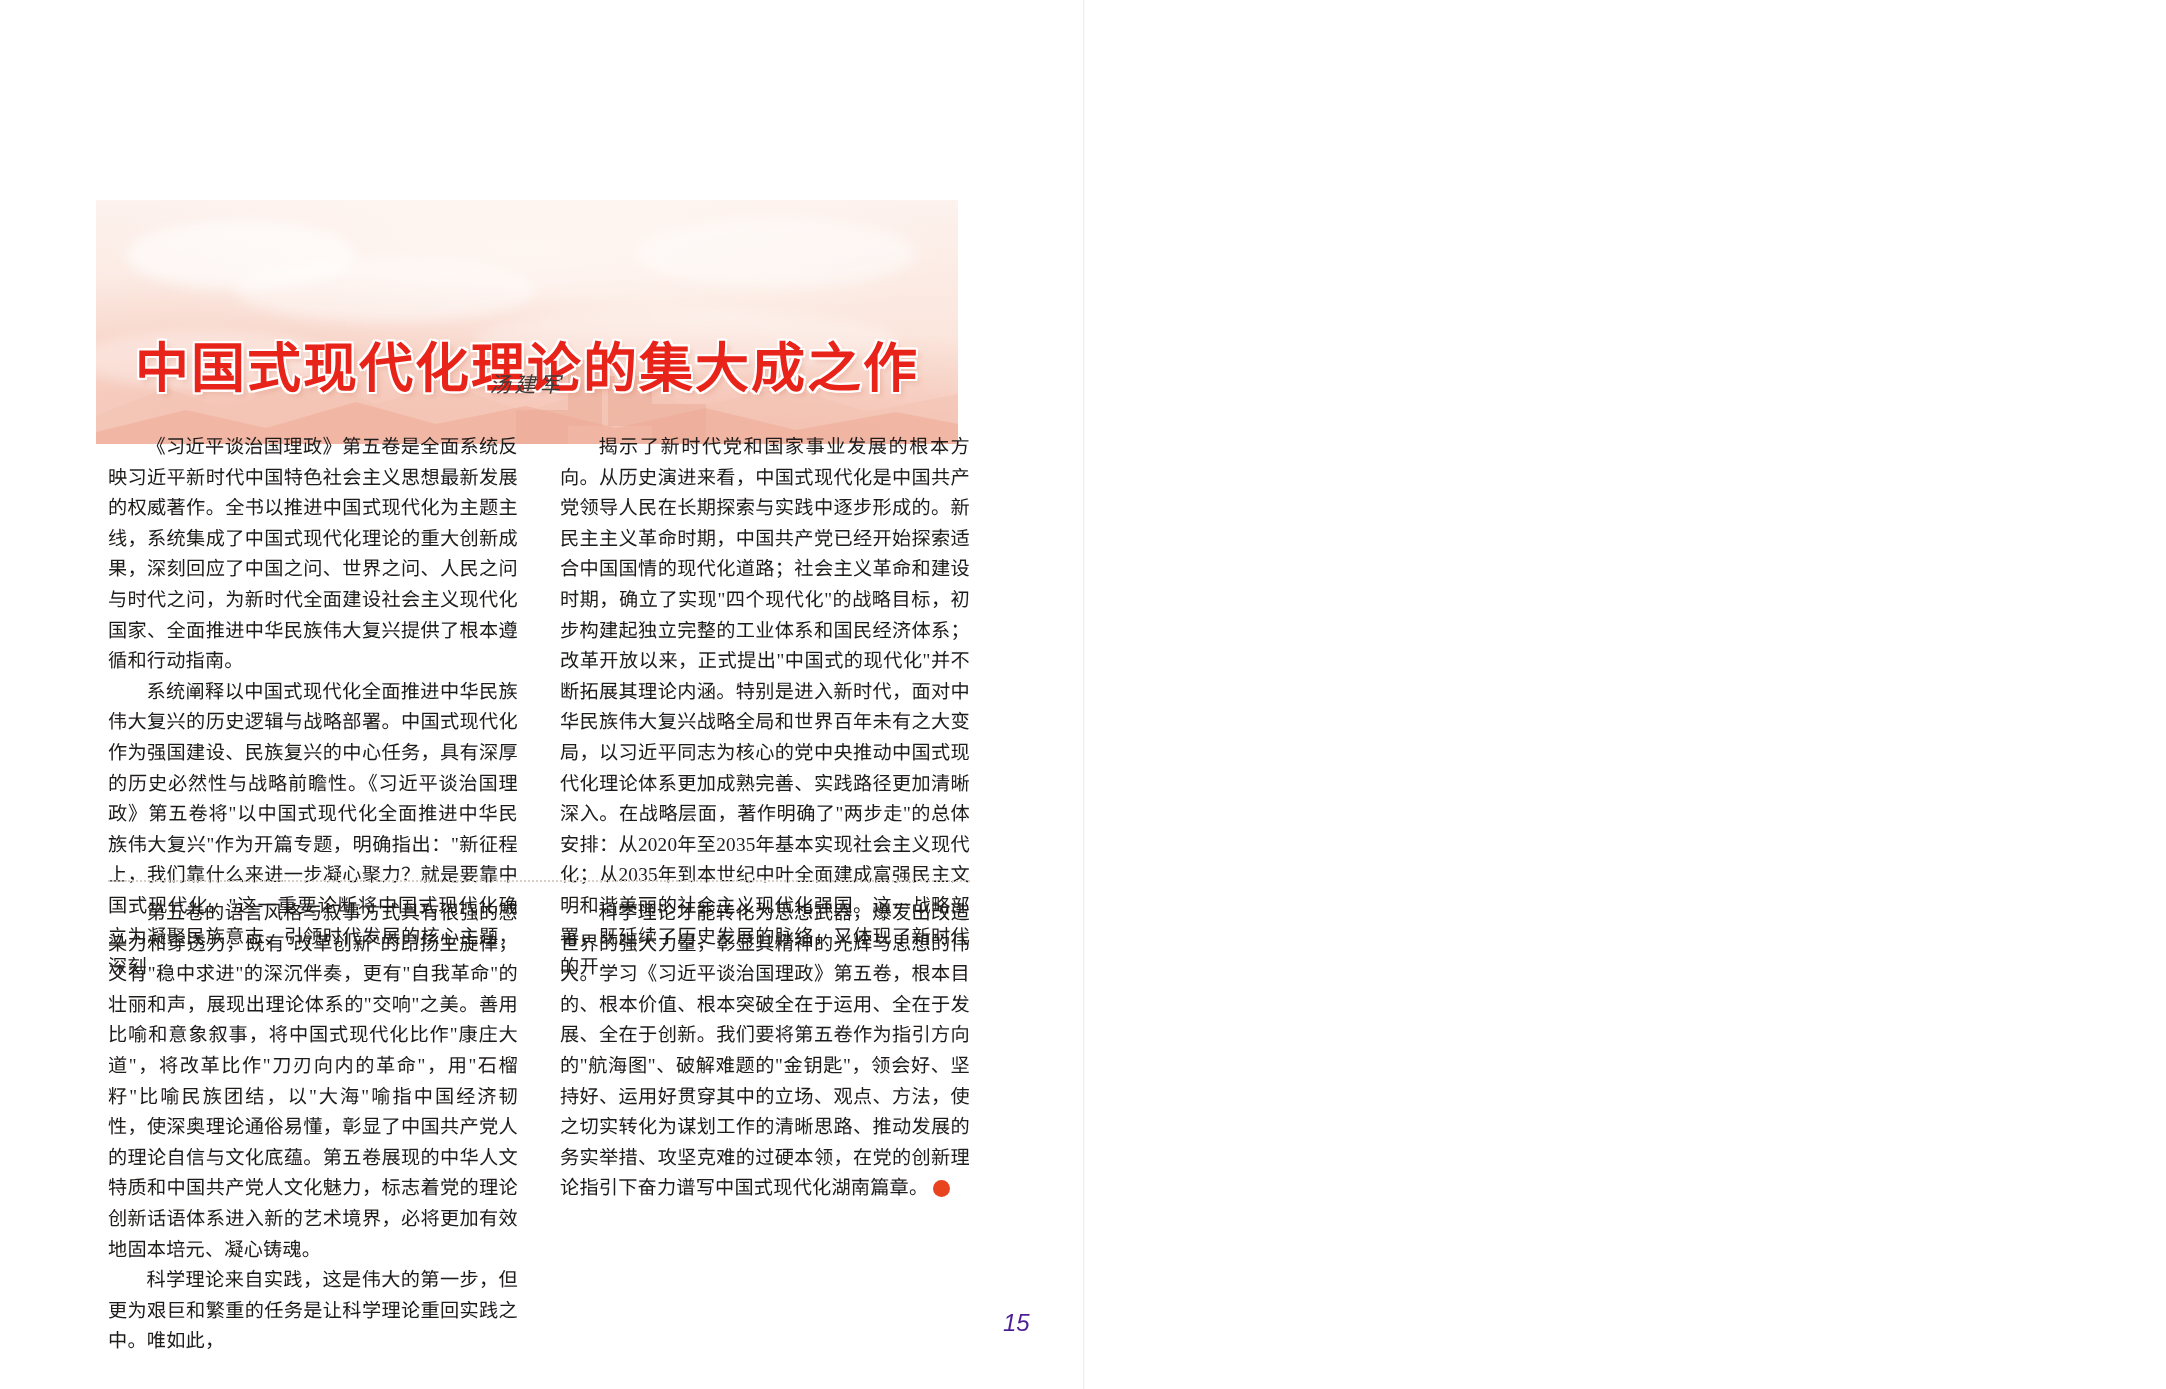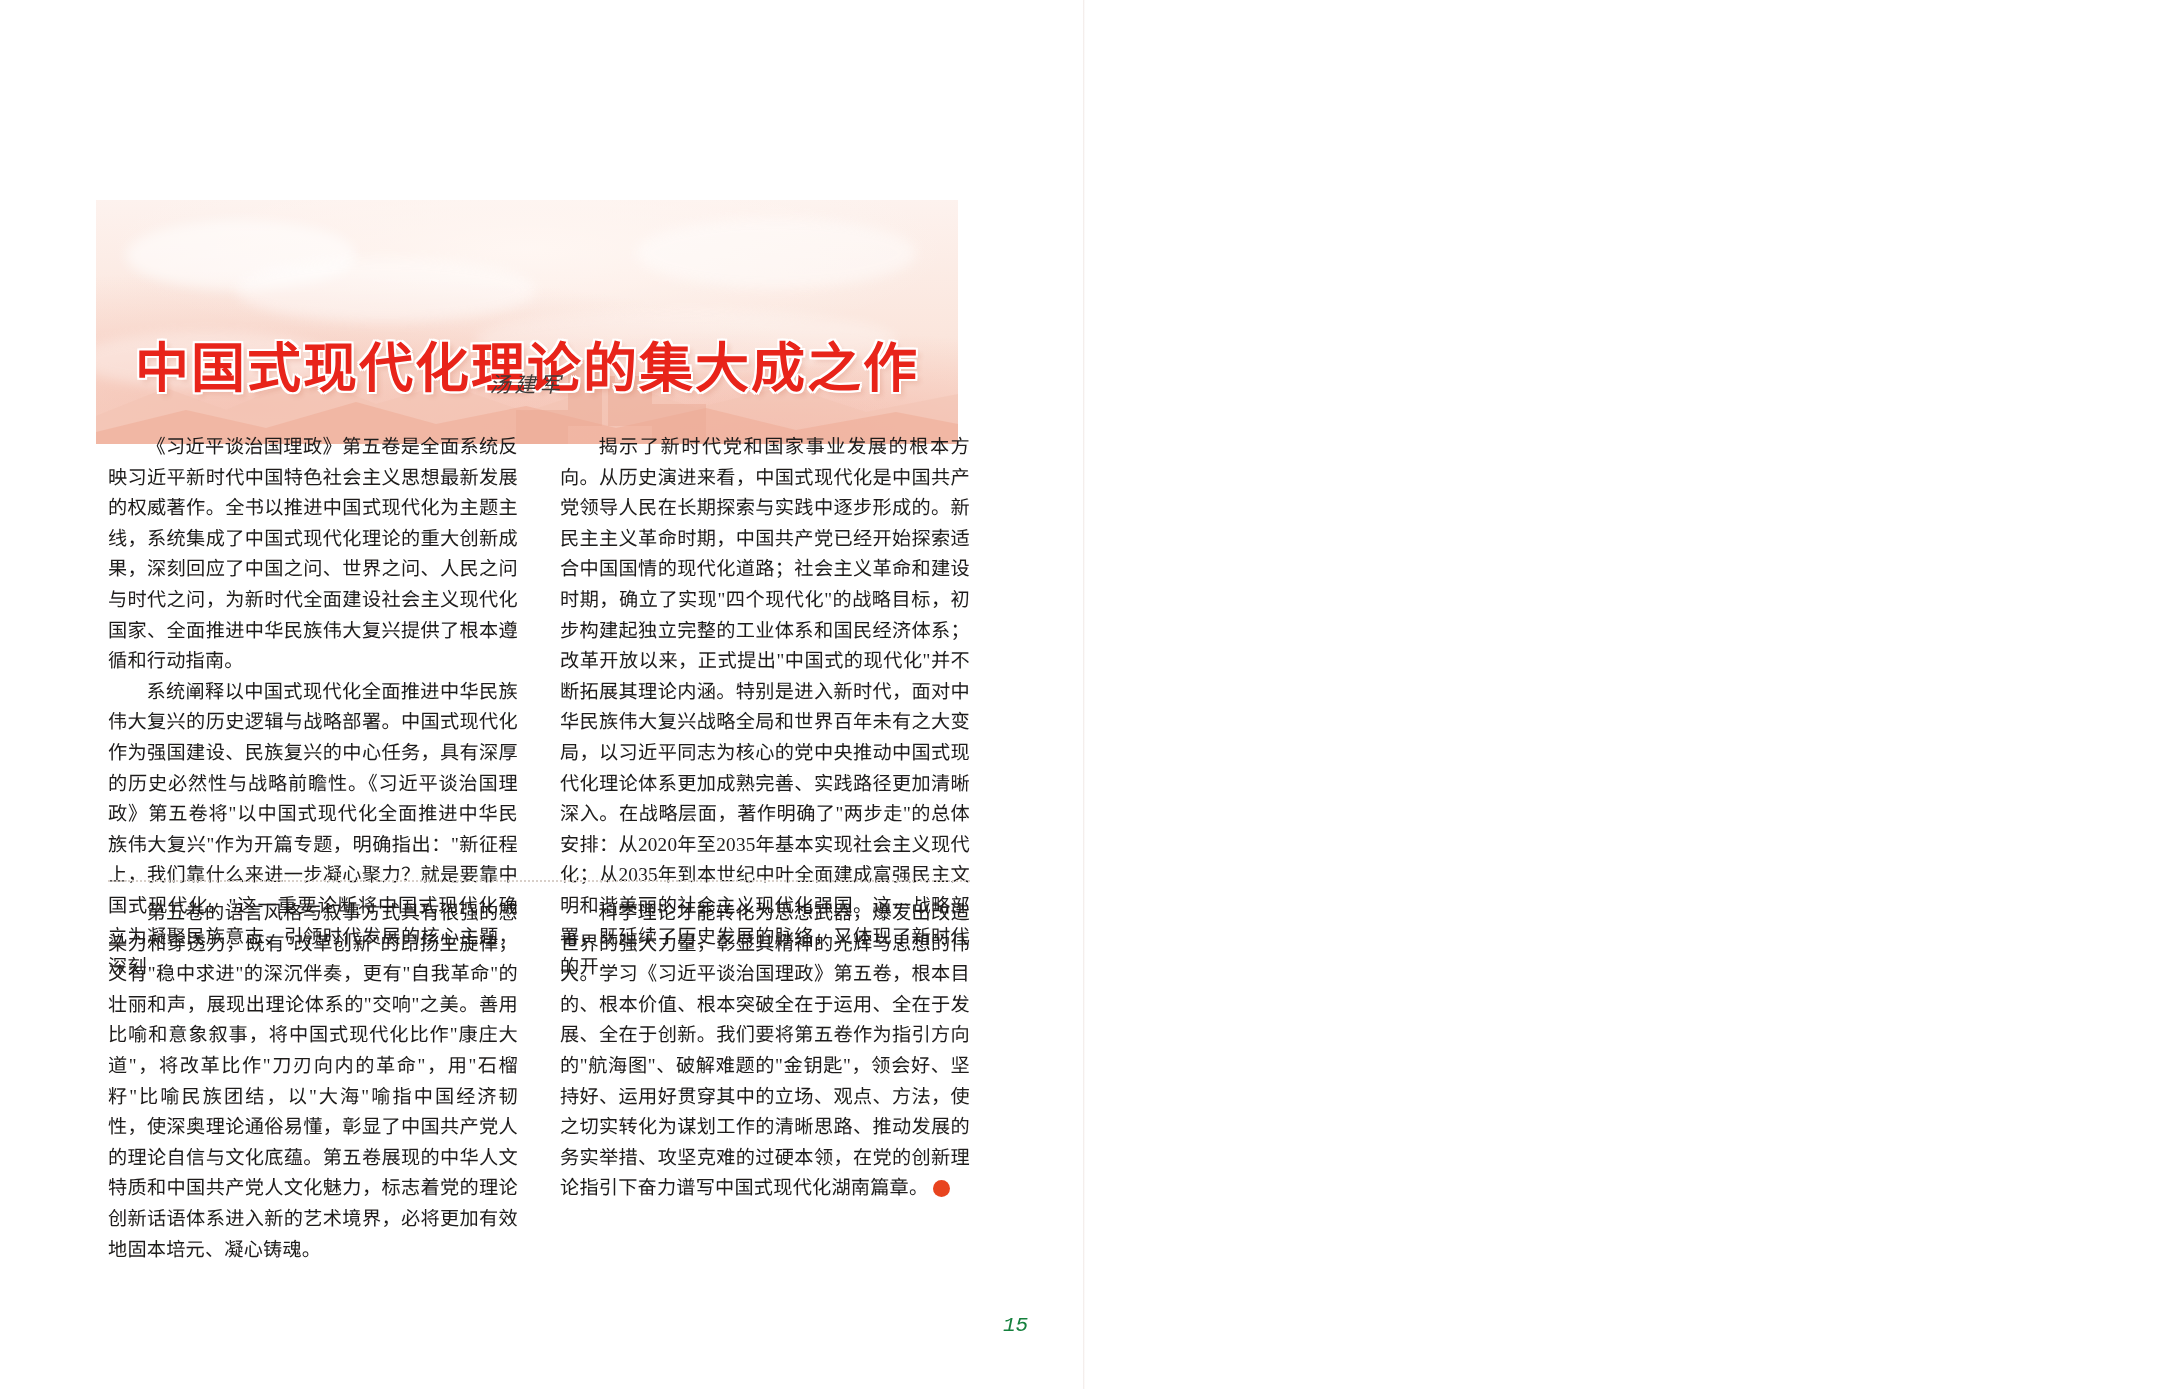--- a/index.html
+++ b/index.html
@@ -172,24 +172,24 @@
     line-height: 17px;
     text-align: center;
     vertical-align: 2px;
     margin-left: 5px;
   }
 
   
   .folio {
     position: absolute;
     bottom: 52px;
-    font-family: Liberation Mono, monospace;
+    font-family: Liberation Sans, sans-serif;
     font-style: italic;
-    font-size: 21px;
-    color: #15803d;
+    font-size: 24px;
+    color: #4c1d95;
   }
   .folio-left  { left: 1003px; }
 
   
   .edge-rule {
     position: absolute;
     left: 1083px;
     bottom: 30px;
     width: 1px;
     height: 70px;
@@ -247,20 +247,21 @@
       <div class="col">
         <p>揭示了新时代党和国家事业发展的根本方向。从历史演进来看，中国式现代化是中国共产党领导人民在长期探索与实践中逐步形成的。新民主主义革命时期，中国共产党已经开始探索适合中国国情的现代化道路；社会主义革命和建设时期，确立了实现"四个现代化"的战略目标，初步构建起独立完整的工业体系和国民经济体系；改革开放以来，正式提出"中国式的现代化"并不断拓展其理论内涵。特别是进入新时代，面对中华民族伟大复兴战略全局和世界百年未有之大变局，以习近平同志为核心的党中央推动中国式现代化理论体系更加成熟完善、实践路径更加清晰深入。在战略层面，著作明确了"两步走"的总体安排：从2020年至2035年基本实现社会主义现代化；从2035年到本世纪中叶全面建成富强民主文明和谐美丽的社会主义现代化强国。这一战略部署，既延续了历史发展的脉络，又体现了新时代的开</p>
       </div>
     </div>
 
     <div class="dot-rule" style="top:880px"></div>
 
     <div class="colwrap lp-lower">
       <div class="col">
         <p>第五卷的语言风格与叙事方式具有很强的感染力和穿透力，既有"改革创新"的昂扬主旋律，又有"稳中求进"的深沉伴奏，更有"自我革命"的壮丽和声，展现出理论体系的"交响"之美。善用比喻和意象叙事，将中国式现代化比作"康庄大道"，将改革比作"刀刃向内的革命"，用"石榴籽"比喻民族团结，以"大海"喻指中国经济韧性，使深奥理论通俗易懂，彰显了中国共产党人的理论自信与文化底蕴。第五卷展现的中华人文特质和中国共产党人文化魅力，标志着党的理论创新话语体系进入新的艺术境界，必将更加有效地固本培元、凝心铸魂。</p>
+        <p>科学理论来自实践，这是伟大的第一步，但更为艰巨和繁重的任务是让科学理论重回实践之中。唯如此，</p>
       </div>
       <div class="col">
         <p><span>科学理论才能转化为思想武器，爆发出改造世界的强大力量，彰显其精神的光辉与思想的伟大。学习《习近平谈治国理政》第五卷，根本目的、根本价值、根本突破全在于运用、全在于发展、全在于创新。我们要将第五卷作为指引方向的"航海图"、破解难题的"金钥匙"，领会好、坚持好、运用好贯穿其中的立场、观点、方法，使之切实转化为谋划工作的清晰思路、推动发展的务实举措、攻坚克难的过硬本领，在党的创新理论指引下奋力谱写中国式现代化湖南篇章。</span><span class="endmark">N</span></p>
       </div>
     </div>
 
     <div class="folio folio-left">15</div>
   </section>
 
   <section class="page page-right">

